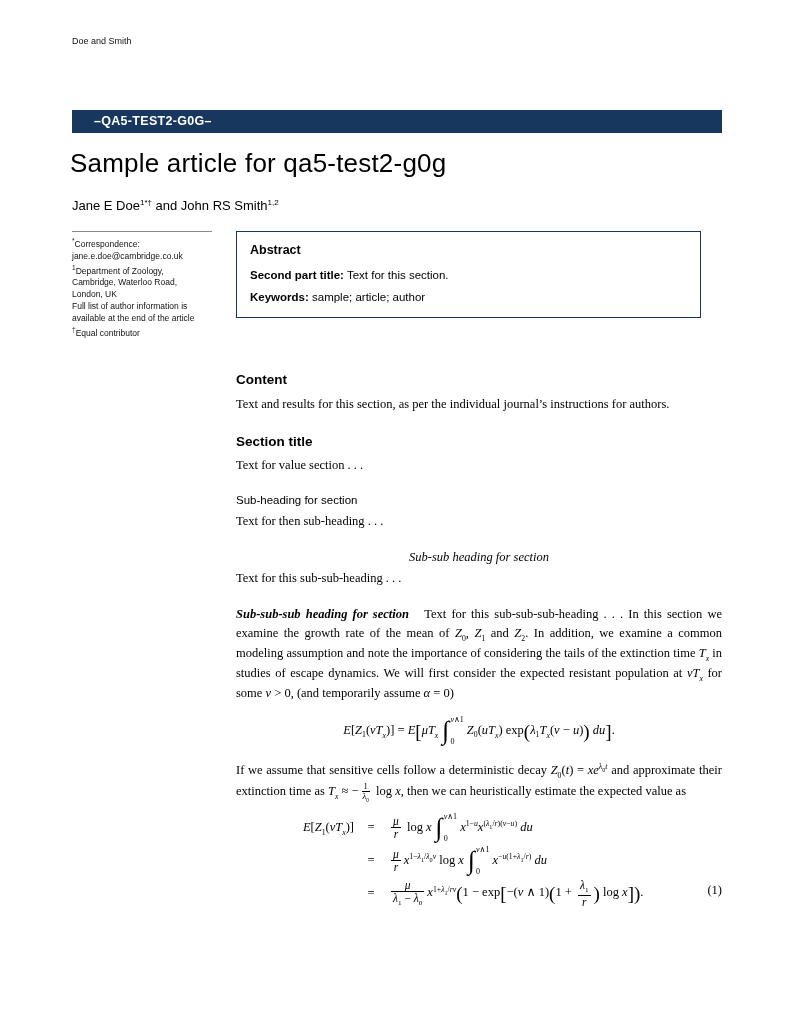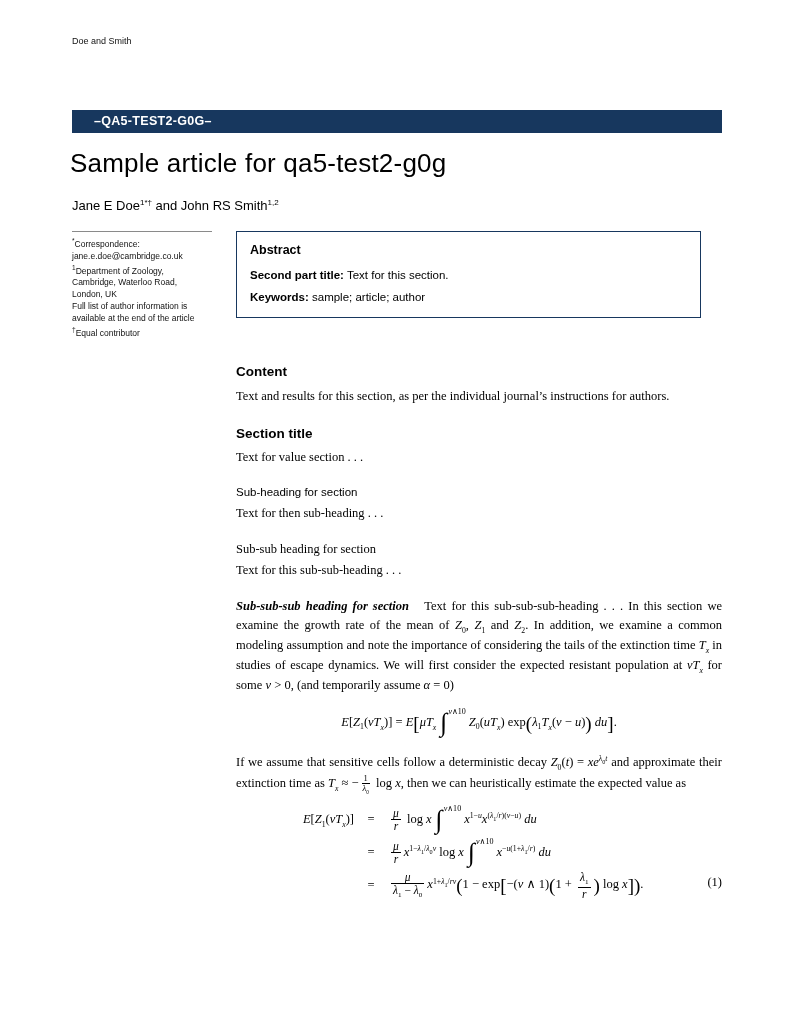--- a/index.html
+++ b/index.html
@@ -52,41 +52,41 @@
   .abstract-label { font-weight:bold; }
 
   .content {
     position:absolute; left:236px; top:362px; width:486px;
     font-size:12.5px; line-height:1.52; text-align:justify;
   }
   .content h2 {
     font-family:"Liberation Sans", sans-serif; font-size:13.5px; font-weight:bold;
     margin:18px 0 4px; text-align:left;
   }
-  .content h2.first { margin-top:0; }
+  .content h2.first { margin-top:8px; }
   .content h3 {
     font-family:"Liberation Sans", sans-serif; font-size:11.5px; font-weight:normal;
     margin:17px 0 2px; text-align:left;
   }
   .content h4 {
-    font-weight:normal; font-size:12.5px;
-    margin:17px 0 2px; text-align:left;
+    font-style:italic; font-weight:normal; font-size:12.5px;
+    margin:17px 0 2px; text-align:center;
   }
   .content p { margin:0; }
   .runin-para { margin-top:17px !important; }
 
   sup { font-size:0.62em; }
   sub { font-size:0.62em; }
   sup sub, sup sup, sub sub { font-size:0.8em; }
 
   
   .eq-display { text-align:center; margin:13px 0 15px; }
   .intgrp { display:inline-flex; align-items:center; vertical-align:middle; margin:0 3px 0 4px; }
   .int { font-size:26px; line-height:1; font-style:normal; }
-  .lims { display:inline-flex; flex-direction:row; justify-content:space-between; height:30px; font-size:8px; line-height:1; margin-left:1px; text-align:left; }
+  .lims { display:inline-flex; flex-direction:column; justify-content:space-between; height:30px; font-size:8px; line-height:1; margin-left:1px; text-align:left; }
   .frac { display:inline-block; vertical-align:middle; text-align:center; line-height:1.05; margin:0 3px; }
   .frac .num, .frac .den { display:block; padding:0 2px; font-size:11.5px; }
   .frac .den { border-top:0.8px solid #000; }
   .frac.sm .num, .frac.sm .den { font-size:8.5px; padding:0 1px; }
   .bigp, .bigd { font-size:19px; vertical-align:middle; font-style:normal; line-height:1; }
 
   .eq-align { position:relative; margin:10px 0 0; }
   .eq-row { display:grid; grid-template-columns:118px 34px 1fr; align-items:center; margin:3px 0; min-height:30px; }
   .eq-lhs { text-align:right; }
   .eq-rel { text-align:center; }

